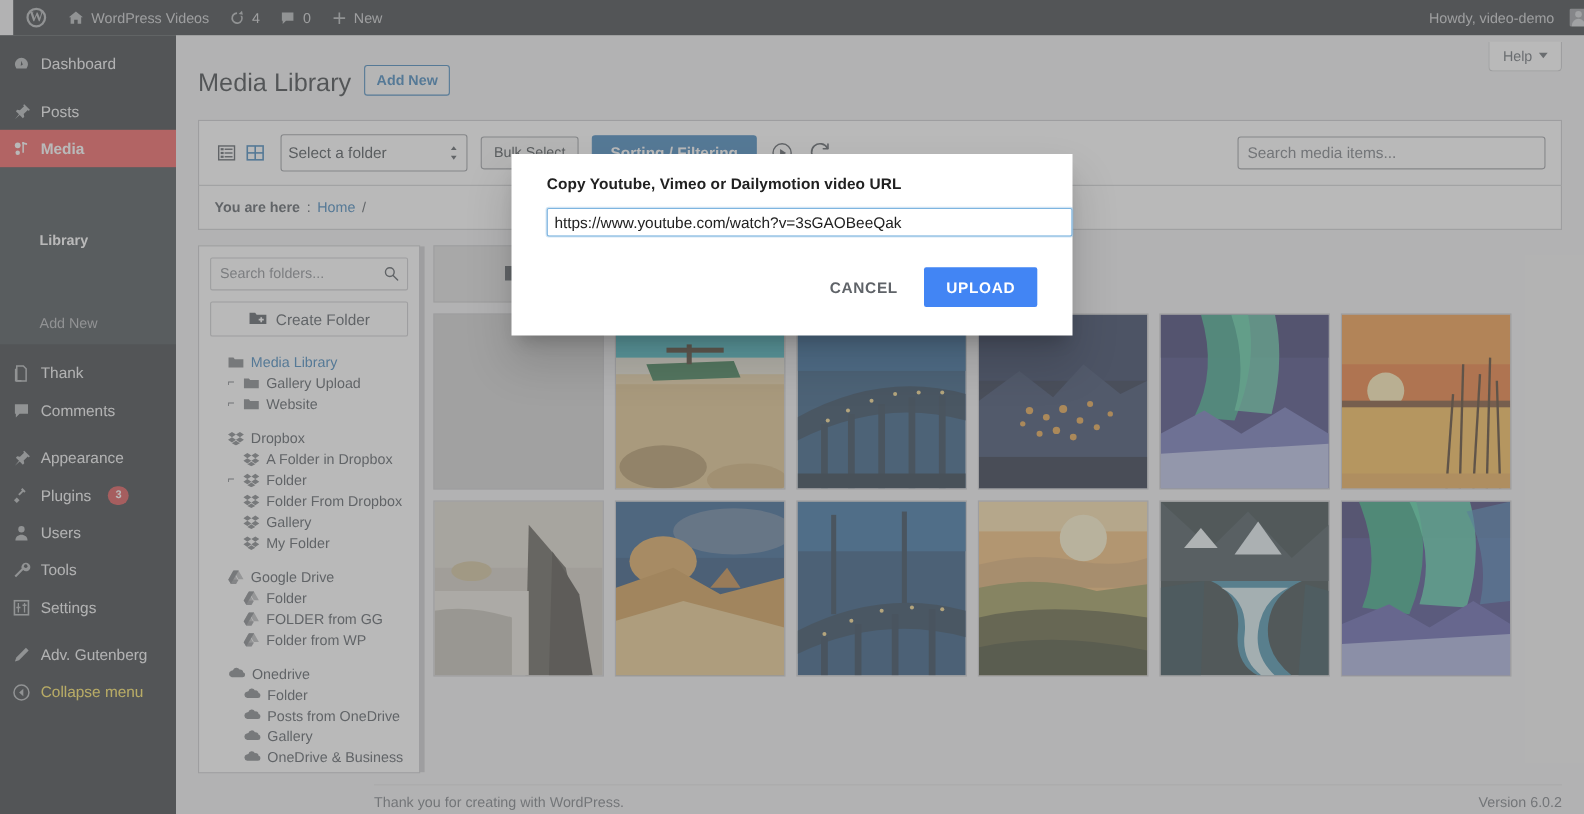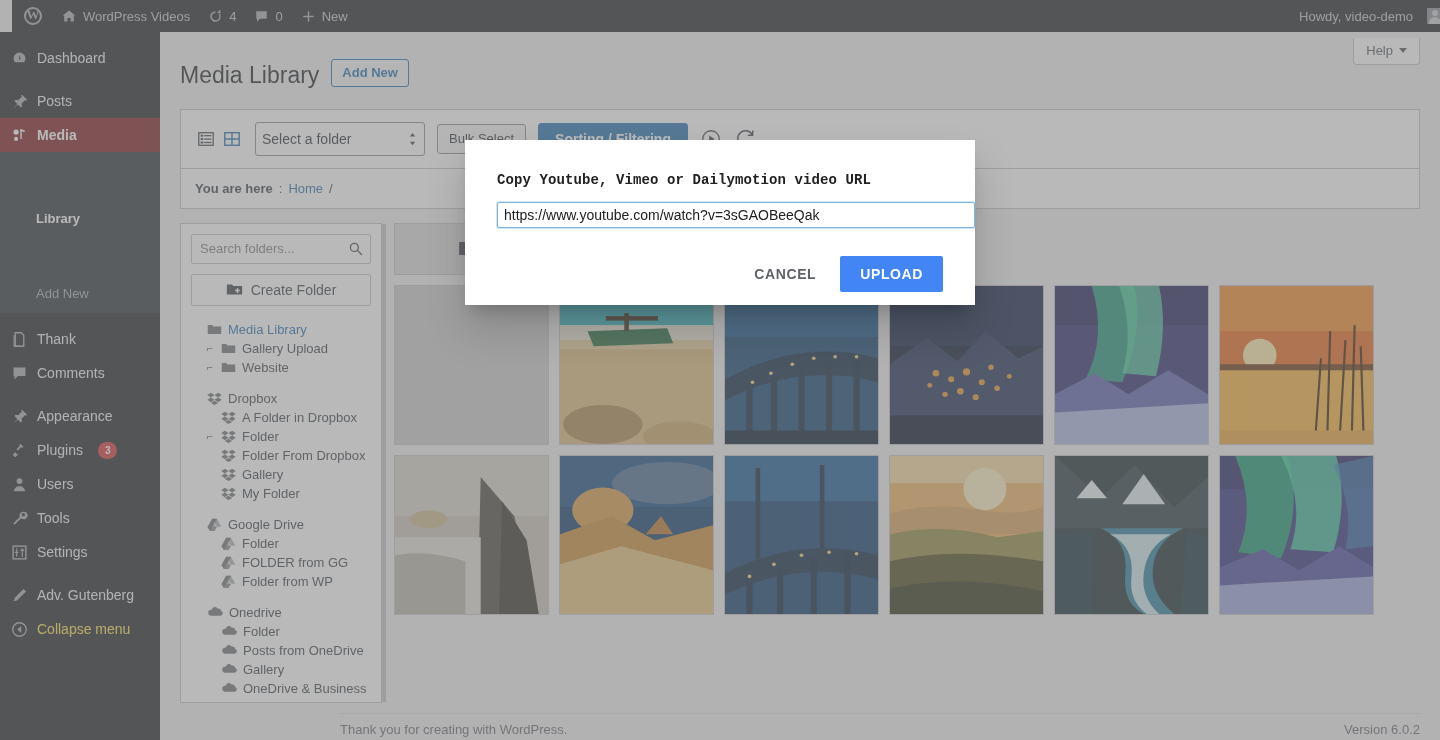--- a/index.html
+++ b/index.html
@@ -30,21 +30,21 @@
   .avatar::after{content:"";position:absolute;width:12px;height:7px;border-radius:6px 6px 0 0;background:#c9ccd0;left:2px;top:9px;}
 
   
   #sidebar{
     position:absolute; top:32px; left:0; width:160px; height:708px;
     background:#1d2327; color:#f0f0f1; font-size:14px; z-index:50;
   }
   .menu-item{ display:flex; align-items:center; gap:9px; height:34px; padding:0 0 0 11px; color:#f0f0f1; cursor:pointer; position:relative;}
   .menu-item .lbl{ line-height:1; }
   .menu-item.spaced{ margin-top:9px; }
-  .menu-item.current{ background:#7f1d1d; color:#fff; font-weight:600; }
+  .menu-item.current{ background:#ef4444; color:#fff; font-weight:600; }
   .menu-item.current::after{
     content:""; position:absolute; right:-8px; top:50%; margin-top:-8px;
     border-top:8px solid transparent; border-bottom:8px solid transparent; border-left:8px solid #f0f0f1;
   }
   .menu-item.dim{ color:#fde047;text-align:center; }
   .submenu{ background:#2c3338; padding:5px 0 6px 0; }
   .sub-item{ padding:6px 0 6px 36px; font-size:13px; color:#f0f0f1; cursor:pointer;margin-top:48px; }
   .sub-item.dim{ color:#a7aaad; }
   .sub-item.current{ font-weight:600; color:#fff; }
   .count-badge{
@@ -152,21 +152,21 @@
 
   
   #overlay{
     position:absolute; inset:0; background:rgba(128,128,128,0.55); z-index:100;
   }
   #modal{
     position:absolute; left:465px; top:140px; width:510px; height:165px;
     background:#fff; box-shadow:0 11px 15px -7px rgba(0,0,0,.2),0 24px 38px 3px rgba(0,0,0,.14);
     z-index:110; padding:0 16px;
   }
-  #modal .mtitle{ font-size:14px; font-weight:700; color:#212121; padding:32px 0 0 16px; letter-spacing:.1px;font-family:Liberation Mono, monospace;}
+  #modal .mtitle{ font-size:14px; font-weight:700; color:#212121; padding:19px 0 0 16px; letter-spacing:.1px;}
   .murl-wrap{ padding:14px 16px 0 16px; }
   .murl{
     width:478px; height:26px; border:1px solid #7eb5e0; border-radius:2px;
     padding:0 6px; font-size:14px; color:#212121; outline:2px solid rgba(126,181,224,.35); outline-offset:-1px;
     font-family:"Liberation Sans", sans-serif; background:#fff;
   }
   .mactions{ display:flex; justify-content:flex-end; align-items:center; gap:10px; padding:28px 16px 0 0; }
   .btn-cancel{
     background:transparent; border:none; color:#5f6368; font-size:14px; font-weight:700;
     letter-spacing:.6px; padding:10px 14px; cursor:pointer; font-family:"Liberation Sans", sans-serif;
@@ -372,20 +372,21 @@
             <path d="M10 8.2l6 3.8-6 3.8z" fill="#3c434a" stroke="none"></path>
           </svg>
       </span>
       <span class="ticon">
         <svg width="22" height="22" viewBox="0 0 24 24" fill="none" stroke="#3c434a" stroke-width="1.6" stroke-linecap="round">
             <path d="M20 7.5A8.4 8.4 0 1 0 20.5 14"></path>
             <path d="M20.4 3.3v4.6h-4.6" stroke-linejoin="round"></path>
           </svg>
       </span>
 
+      <input class="searchbox" type="text" placeholder="Search media items..." style="">
     </div>
   </div>
 
   <div class="crumbbar">
     <span class="lead">You are here</span>
     <span>:</span>
     <a>Home</a>
     <span>/</span>
   </div>
 

